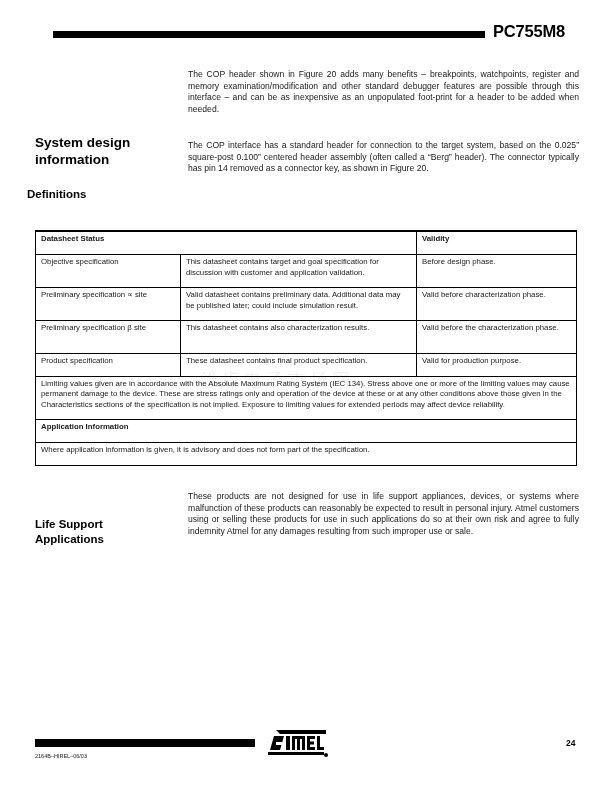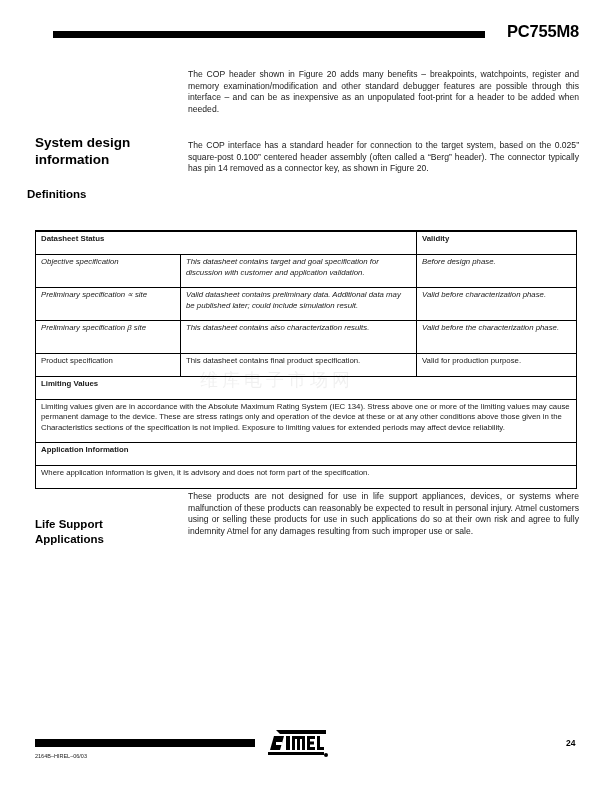--- a/index.html
+++ b/index.html
@@ -1,37 +1,37 @@
 <!DOCTYPE html>
 <html><head>
 <meta charset="utf-8">
 <style>
   html, body { margin: 0; padding: 0; background: #ffffff; }
   body { width: 611px; height: 792px; position: relative; overflow: hidden;
          font-family: "Liberation Sans", sans-serif; color: #111; }
   .abs { position: absolute; }
   .top-bar { left: 53px; top: 31px; width: 432px; height: 7px; background: #000; }
-  .product-title { left: 493px; top: 22px; font-size: 16.5px; font-weight: bold; letter-spacing: -0.2px; color: #000; margin-left: 14px; }
+  .product-title { left: 493px; top: 22px; font-size: 16.5px; font-weight: bold; letter-spacing: -0.2px; color: #000; }
   .para { font-size: 8.6px; line-height: 11.6px; text-align: justify; color: #1a1a1a; }
   .p1 { left: 188px; top: 69px; width: 391px; }
   .p2 { left: 188px; top: 140px; width: 391px; }
   .p3 { left: 188px; top: 491px; width: 391px; }
   .h-side { font-size: 13.5px; font-weight: bold; line-height: 17px; color: #000; }
   .h-sys { left: 35px; top: 134px; }
   .h-def { left: 27px; top: 186px; font-size: 11.5px; }
   .h-life { left: 35px; top: 489px; font-size: 11.5px; line-height: 15px; margin-top: 28px; }
 
   table.defs { position: absolute; left: 35px; top: 230px; width: 542px;
                border-collapse: collapse; font-size: 7.8px; color: #1a1a1a; }
   table.defs td { border: 1px solid #000; padding: 2px 5px 9px 5px; vertical-align: top; line-height: 10.5px; }
   table.defs tr.hdr td { font-weight: bold; border-top: 2px solid #000; height: 11px; }
   table.defs tr.sec td { font-weight: bold; height: 11px; }
   table.defs td.c1 { width: 134px; }
   table.defs td.c2 { width: 225px; }
-  table.defs tr.r td { height: 21px; font-style: italic; }
+  table.defs tr.r td { height: 21px; }
   table.defs tr.r1 td { height: 10px; }
   table.defs tr.last td { border-bottom: 1px solid #000; }
 
   .bottom-bar { left: 35px; top: 739px; width: 220px; height: 8px; background: #000; }
   .doc-code { left: 35px; top: 753px; font-size: 5.5px; color: #222; }
   .logo { left: 266px; top: 728px; width: 62px; height: 30px; }
   .page-num { left: 566px; top: 738px; font-size: 8.5px; font-weight: bold; color: #000; }
   .watermark { left: 200px; top: 368px; font-size: 18px; color: rgba(0,0,0,0.06); letter-spacing: 4px; font-family: "DejaVu Sans", sans-serif; }
 </style>
 </head>
@@ -67,25 +67,22 @@
     <td class="c2">Valid datasheet contains preliminary data. Additional data may be published later; could include simulation result.</td>
     <td>Valid before characterization phase.</td>
   </tr>
   <tr class="r">
     <td class="c1">Preliminary specification β site</td>
     <td class="c2">This datasheet contains also characterization results.</td>
     <td>Valid before the characterization phase.</td>
   </tr>
   <tr class="r1">
     <td class="c1">Product specification</td>
-    <td class="c2">This datasheet contains final product specification.</td>
+    <td class="c2">These datasheet contains final product specification.</td>
     <td>Valid for production purpose.</td>
-  </tr>
-  <tr class="sec">
-    <td colspan="3">Limiting Values</td>
   </tr>
   <tr>
     <td colspan="3">Limiting values given are in accordance with the Absolute Maximum Rating System (IEC 134). Stress above one or more of the limiting values may cause permanent damage to the device. These are stress ratings only and operation of the device at these or at any other conditions above those given in the Characteristics sections of the specification is not implied. Exposure to limiting values for extended periods may affect device reliability.</td>
   </tr>
   <tr class="sec">
     <td colspan="3">Application Information</td>
   </tr>
   <tr class="last">
     <td colspan="3">Where application information is given, it is advisory and does not form part of the specification.</td>
   </tr>

